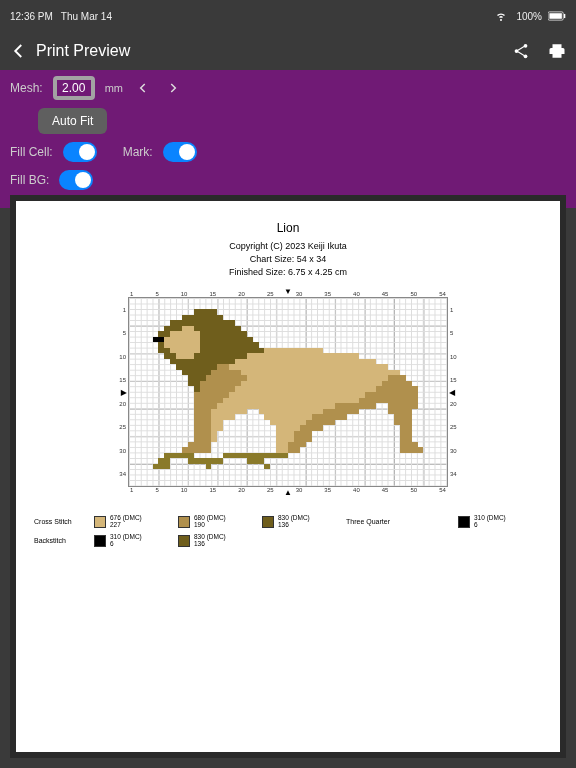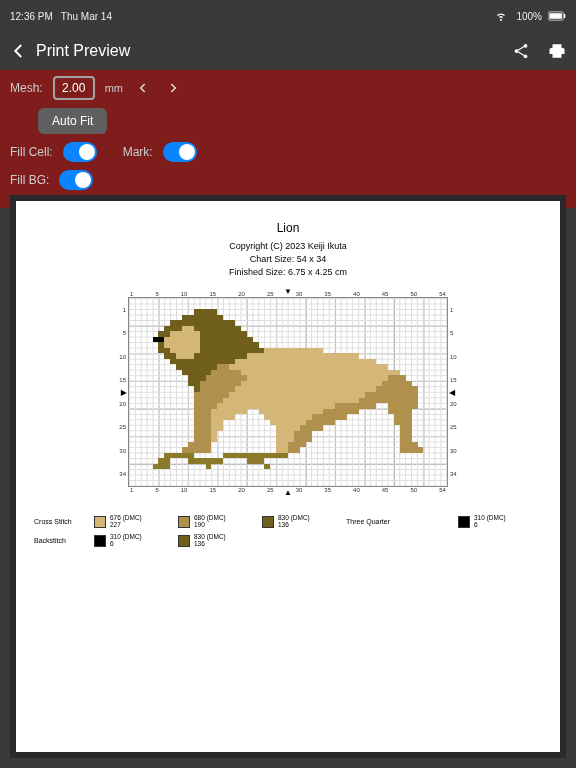--- a/index.html
+++ b/index.html
@@ -30,30 +30,30 @@
     padding: 0 10px;
     background: #3a3a3a;
     justify-content: space-between;
   }
   .header-left { display: flex; gap: 8px; }
   .header-title { font-size: 16px; font-weight: 400; }
   .header-right { display: flex; gap: 18px; }
   .icon { width: 18px; height: 18px; display: inline-flex; align-items: center; justify-content: center; }
   .controls {
     padding: 6px 10px 10px;
-    background: #7f1d1d;
+    background: #701a75;
     color: #ccc;
     font-size: 12px;
   }
   .row { display: flex; align-items: center; gap: 10px; margin-bottom: 8px; }
   .label { color: #ccc; font-size: 12px; }
   .mesh-input {
     width: 42px; height: 24px;
     background: transparent;
-    border: 2px solid #a3a3a3;
+    border: 4px solid #a3a3a3;
     border-radius: 4px;
     color: #fff;
     text-align: center;
     font-size: 12px;
   }
   .unit { font-size: 11px; color:#ccc; }
   .chev-btn { width: 20px; height: 24px; display: flex; align-items: center; justify-content: center; color: #ddd; cursor: pointer; }
   .autofit-btn {
     background: #5f5f5f;
     border: none;

